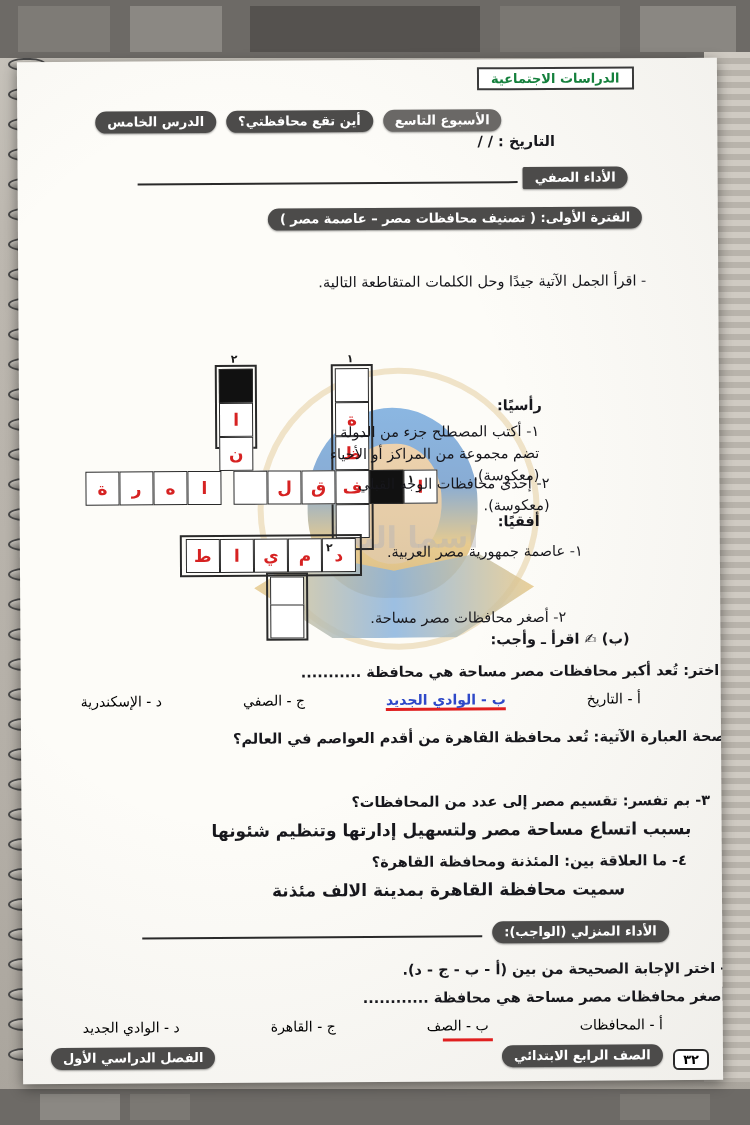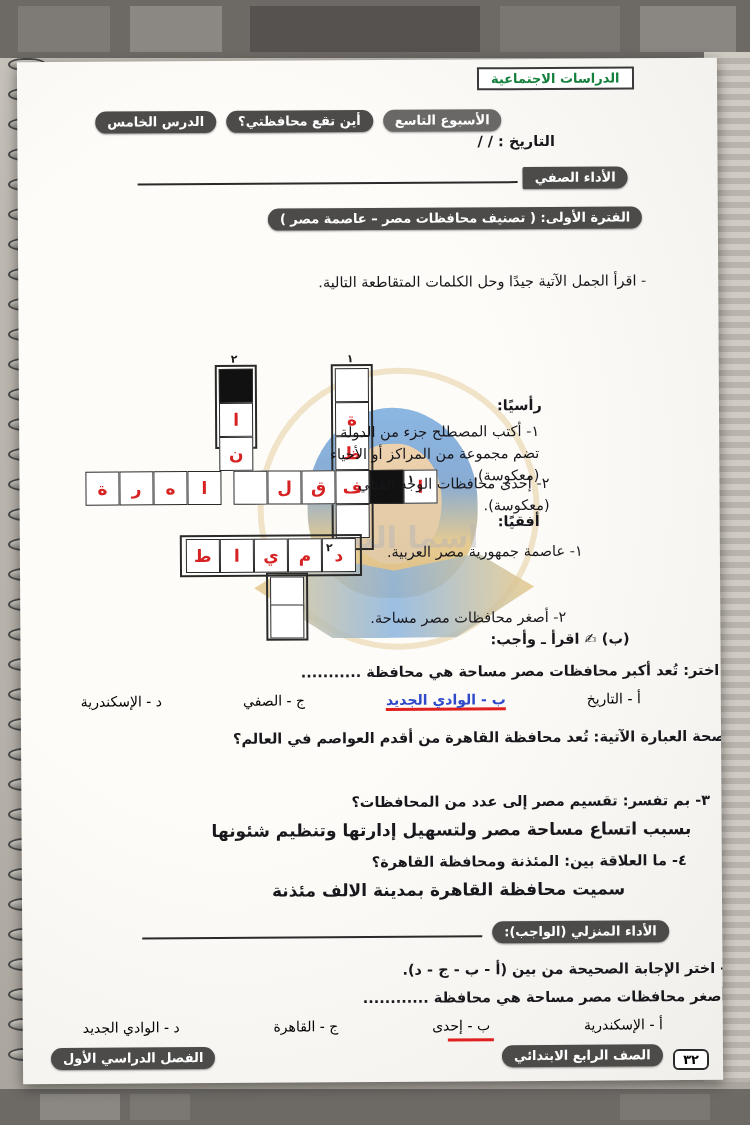--- a/index.html
+++ b/index.html
@@ -262,23 +262,23 @@
 
   <div style="position:absolute;top:862px;left:470px;">
     <span class="chip">الأداء المنزلي (الواجب):</span>
   </div>
   <div class="sep" style="top:876px;left:120px;width:340px;"></div>
 
   <div class="txt b" style="top:900px;left:380px;">١- اختر الإجابة الصحيحة من بين (أ - ب - ج - د).</div>
   <div class="txt b" style="top:928px;left:340px;">- أصغر محافظات مصر مساحة هي محافظة ............</div>
 
   <div style="position:absolute;top:958px;left:60px;width:580px;display:flex;justify-content:space-between;direction:rtl;font-size:14px;">
-    <span class="b">أ -   الإسكندرية</span>
+    <span class="b">أ -   المحافظات</span>
     <span class="b" style="position:relative;">
-      <span>ب - إحدى</span>
+      <span>ب - الصف</span>
       <span style="position:absolute;left:16px;right:-4px;bottom:-8px;height:3px;background:#e01f1f;display:block;"></span>
     </span>
     <span class="b">ج - القاهرة</span>
     <span class="b">د - الوادي الجديد</span>
   </div>
 
   <div class="footer-chip" style="left:28px;">
     <span class="chip">الفصل الدراسي الأول</span>
   </div>
   <div class="footer-chip" style="left:470px;padding-left:9px;">

